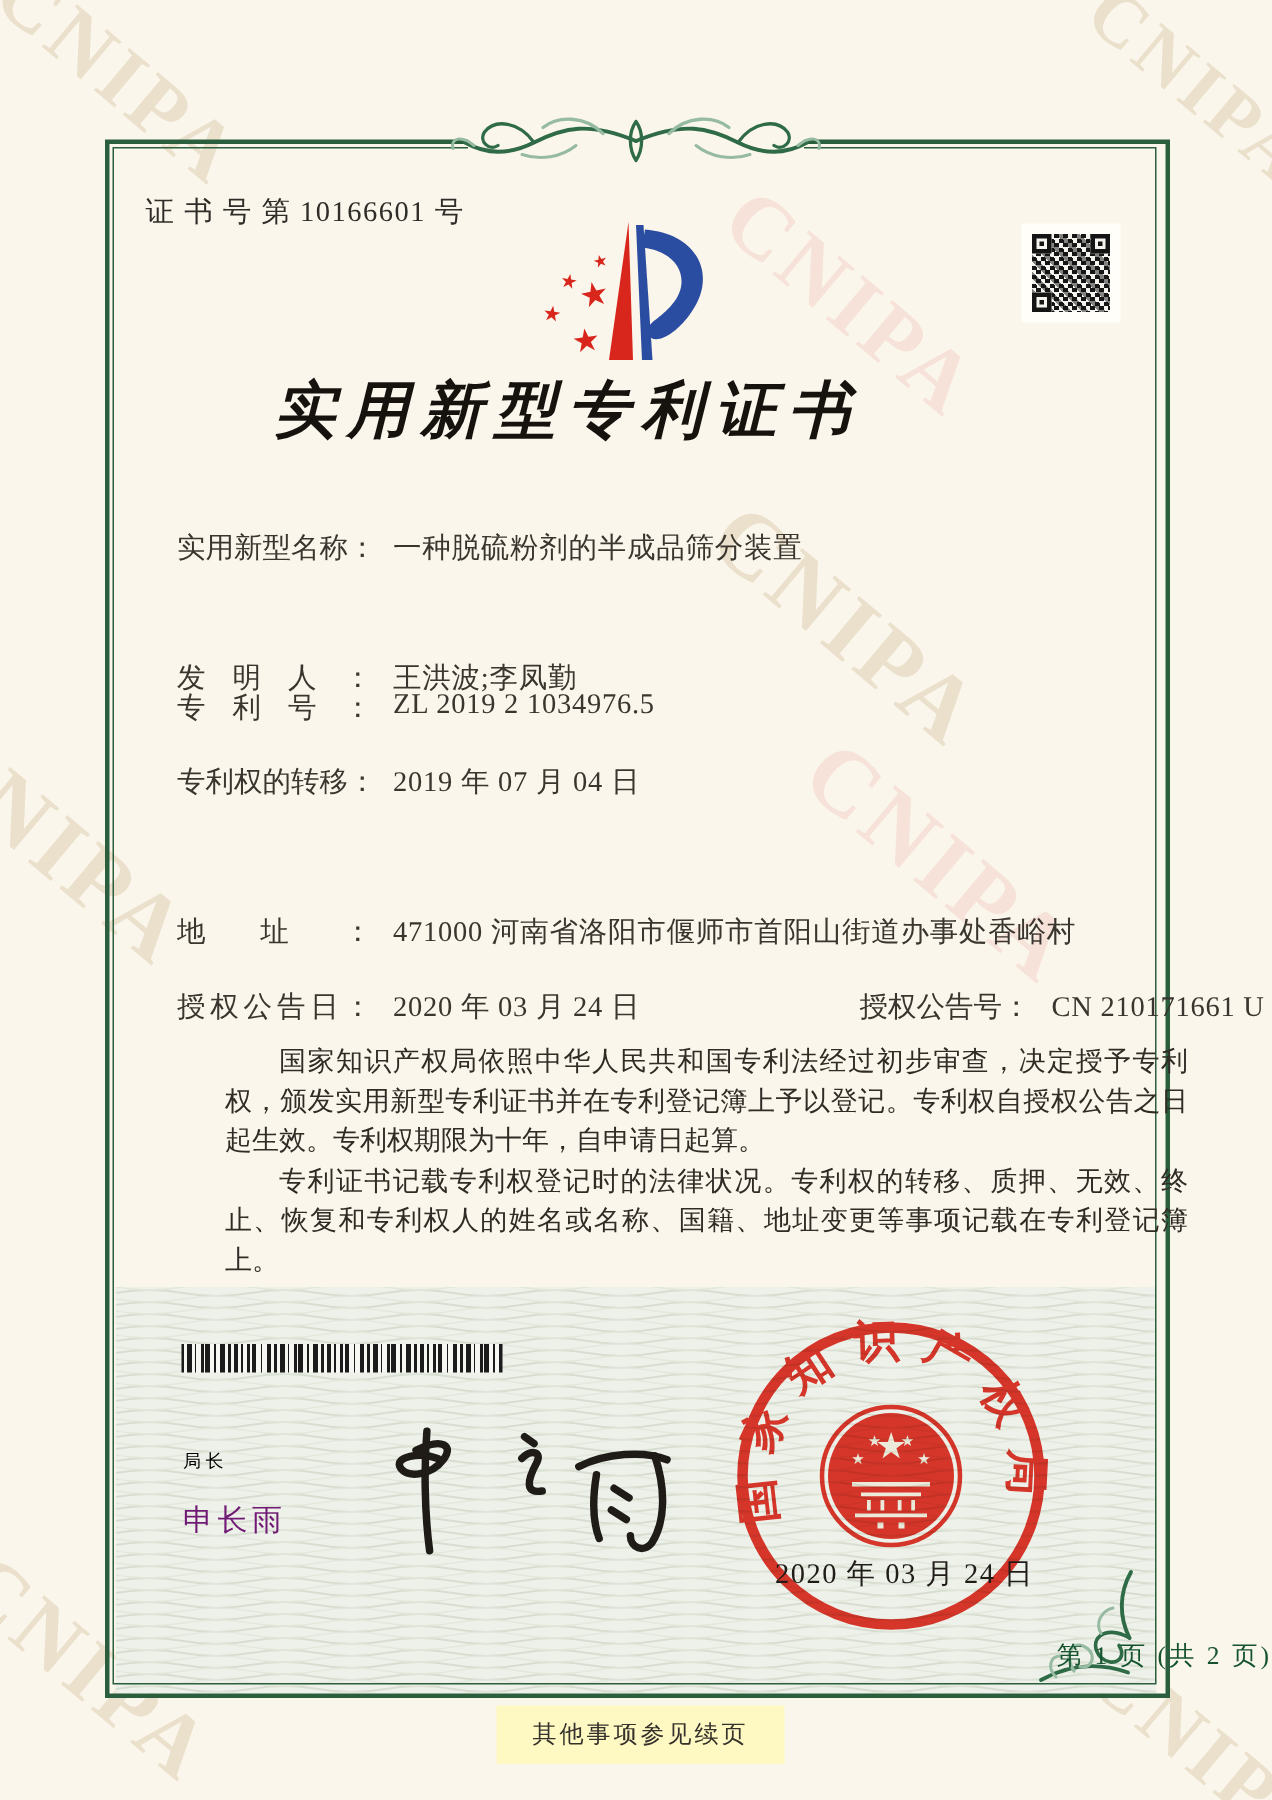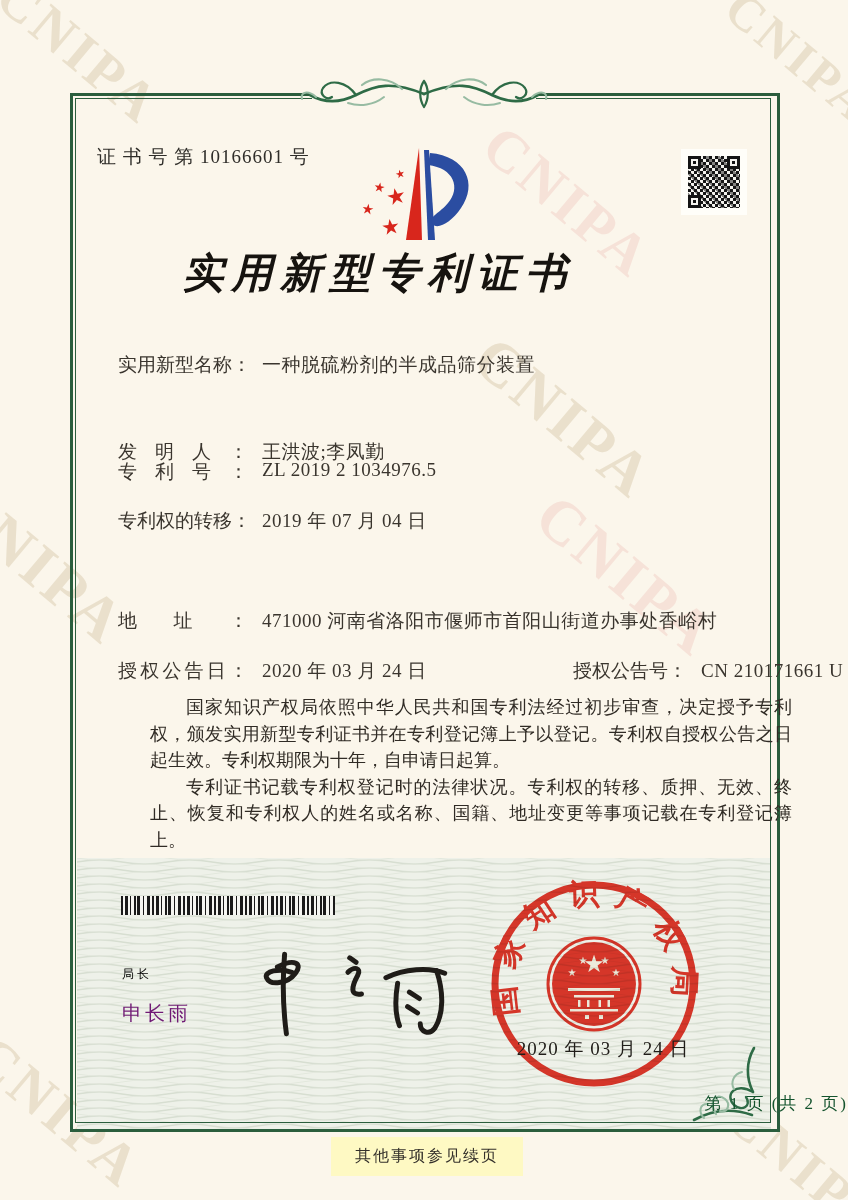--- a/index.html
+++ b/index.html
@@ -12,21 +12,21 @@
   .wm.tan{color:#eae0cc;}
   .wm.pink{color:#f6e2d8;}
   
   .border-outer{position:absolute;left:70px;top:93px;width:704px;height:1033px;
       border:3px solid #2b5e3d;z-index:2;}
   .border-inner{position:absolute;left:2px;top:2px;width:694px;height:1023px;
       border:1px solid #2b5e3d;}
   
   .band{position:absolute;left:77px;top:858px;width:694px;height:271px;z-index:2;}
   
-  .certno{position:absolute;left:97px;top:144px;font-size:19px;color:#2f2d29;
+  .certno{position:absolute;left:97px;top:128px;font-size:19px;color:#2f2d29;
       letter-spacing:1px;z-index:4;}
   .logo{position:absolute;left:352px;top:136px;z-index:4;}
   .qr{position:absolute;left:681px;top:149px;width:66px;height:66px;background:#fffef9;z-index:4;}
   .qr-inner{position:absolute;left:7px;top:7px;width:52px;height:52px;
       background:
         repeating-linear-gradient(45deg, rgba(20,20,20,.50) 0 3px, rgba(0,0,0,0) 3px 8px),
         repeating-conic-gradient(#161616 0% 25%, #f4f3ee 25% 50%);
       background-size:auto,6px 6px;}
   .finder{position:absolute;width:13px;height:13px;border:3px solid #141414;background:#f4f3ee;box-sizing:border-box;}
   .finder::after{content:"";position:absolute;left:2px;top:2px;width:3px;height:3px;background:#141414;}

